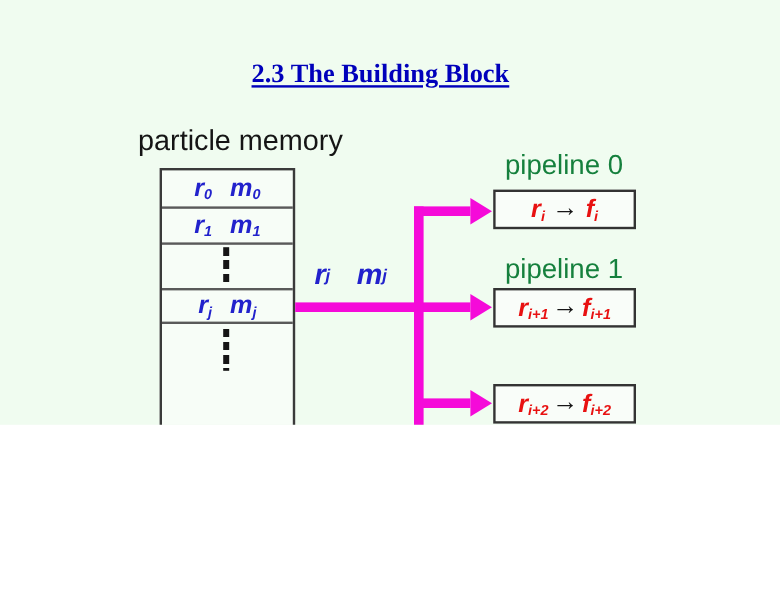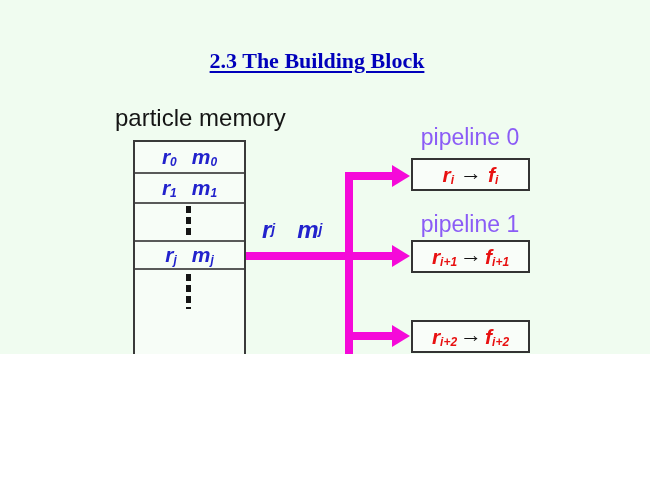--- a/index.html
+++ b/index.html
@@ -47,21 +47,21 @@
   }
   .bus-label{
     position:absolute;left:262px;top:216px;
     font-size:24px;font-weight:bold;font-style:italic;color:#2222cc;
     display:flex;align-items:flex-start;
   }
   .bus-label .sub{font-size:14px;}
   
   .pipe-label{
     position:absolute;left:408px;width:124px;text-align:center;
-    font-size:23px;color:#8b5cf6;
+    font-size:23px;color:#15803d;
   }
   .pipe-box{
     position:absolute;left:411px;width:115px;height:29px;
     border:2px solid #333;background:#f9fdf9;
     display:flex;align-items:center;justify-content:center;
     font-size:21px;font-weight:bold;font-style:italic;color:#e81111;
   }
   .pipe-box .sub{color:#e81111;}
   .maps-arrow{
     color:#151515;font-style:normal;font-weight:bold;font-size:22px;

